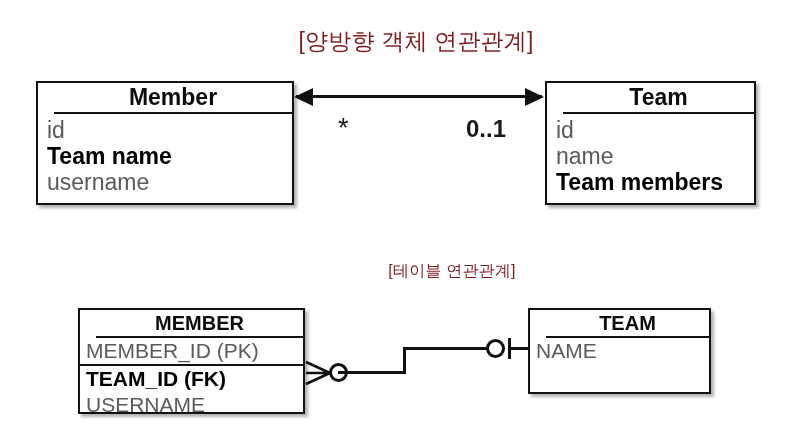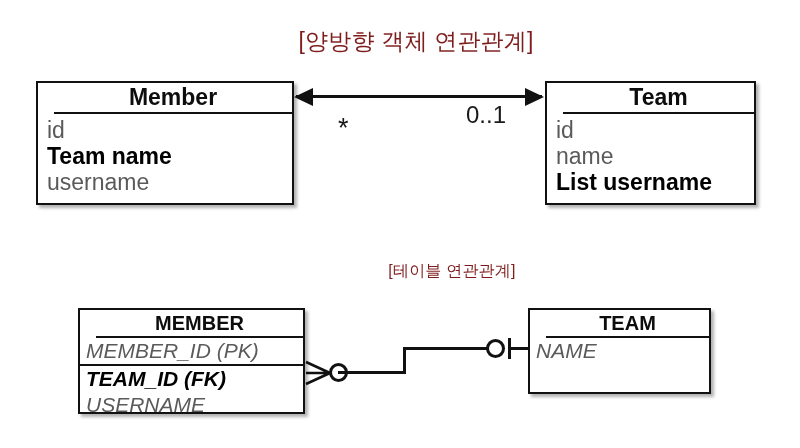--- a/index.html
+++ b/index.html
@@ -87,21 +87,20 @@
   }
   .tbl-section {
     border-bottom: 2.5px solid #111111;
     box-sizing: border-box;
     padding-left: 6px;
   }
   .tbl-section.last { border-bottom: none; }
   #box-member-tbl .field, #box-team-tbl .field {
     font-size: 21px;
     padding: 2px 0 3px 0;
-    font-style: italic;
   }
 
   
   #assoc-line {
     position: absolute;
     left: 296px;
     top: 95px;
     width: 246px;
     height: 3px;
     background: #111111;
@@ -115,21 +114,21 @@
   #arrow-left  { left: 294px; top: 88px;  border-right: 19px solid #111111; }
   #arrow-right { left: 525px; top: 88px;  border-left: 19px solid #111111; }
 
   .mult {
     position: absolute;
     color: #1a1a1a;
     font-size: 24px;
     white-space: nowrap;
   }
   #mult-many { left: 338px; top: 113px; font-size: 27px; }
-  #mult-one  { left: 466px; top: 101px; }
+  #mult-one  { left: 466px; top: 115px; font-weight: bold; }
 
   
   .seg {
     position: absolute;
     background: #111111;
   }
   
   #seg-h1 { left: 338px; top: 371px; width: 68px; height: 3px; }
   
   #seg-v  { left: 403px; top: 347px; width: 3px;  height: 27px; }
@@ -180,21 +179,21 @@
   <div class="arrowhead" id="arrow-right"></div>
 
   <div class="mult" id="mult-many">*</div>
   <div class="mult" id="mult-one">0..1</div>
 
   <div class="box" id="box-team">
     <div class="box-header">Team</div>
     <div class="box-body">
       <div class="field">id</div>
       <div class="field">name</div>
-      <div class="field bold">List username</div>
+      <div class="field bold">Team members</div>
     </div>
   </div>
 
   <div class="section-title" id="title-table">[테이블 연관관계]</div>
 
   <div class="box" id="box-member-tbl">
     <div class="box-header">MEMBER</div>
     <div class="tbl-section">
       <div class="field">MEMBER_ID (PK)</div>
     </div>

